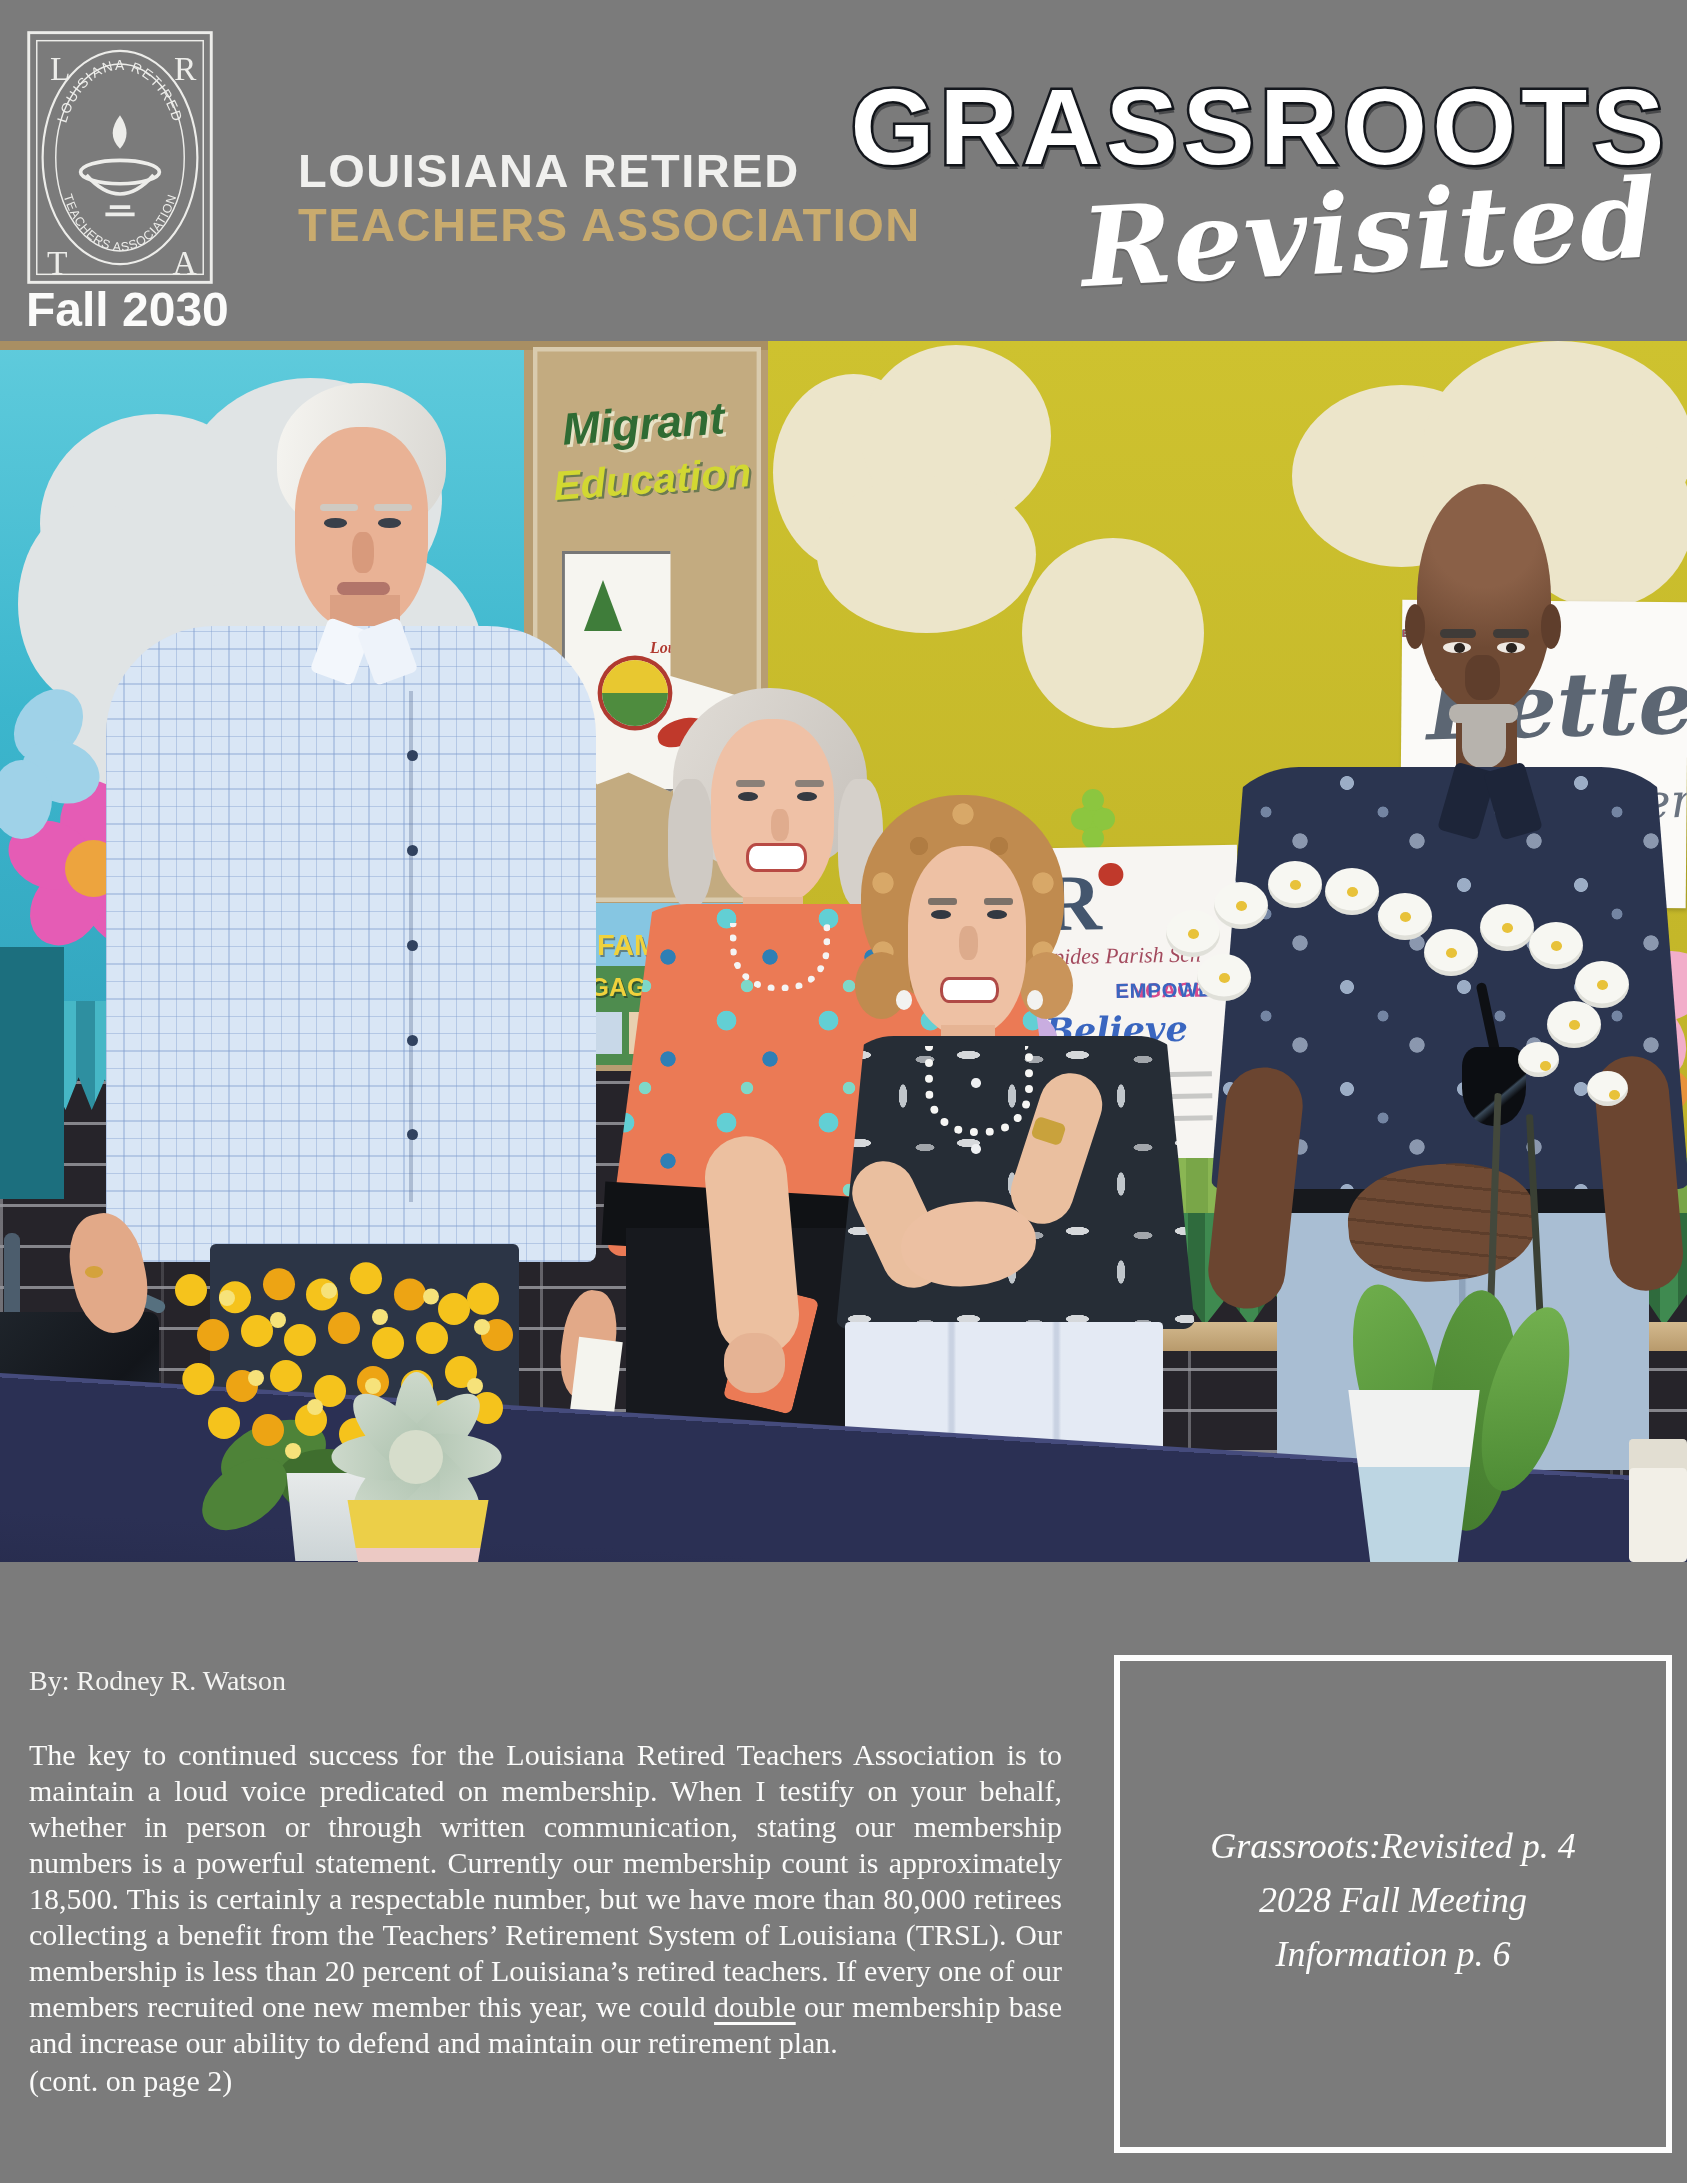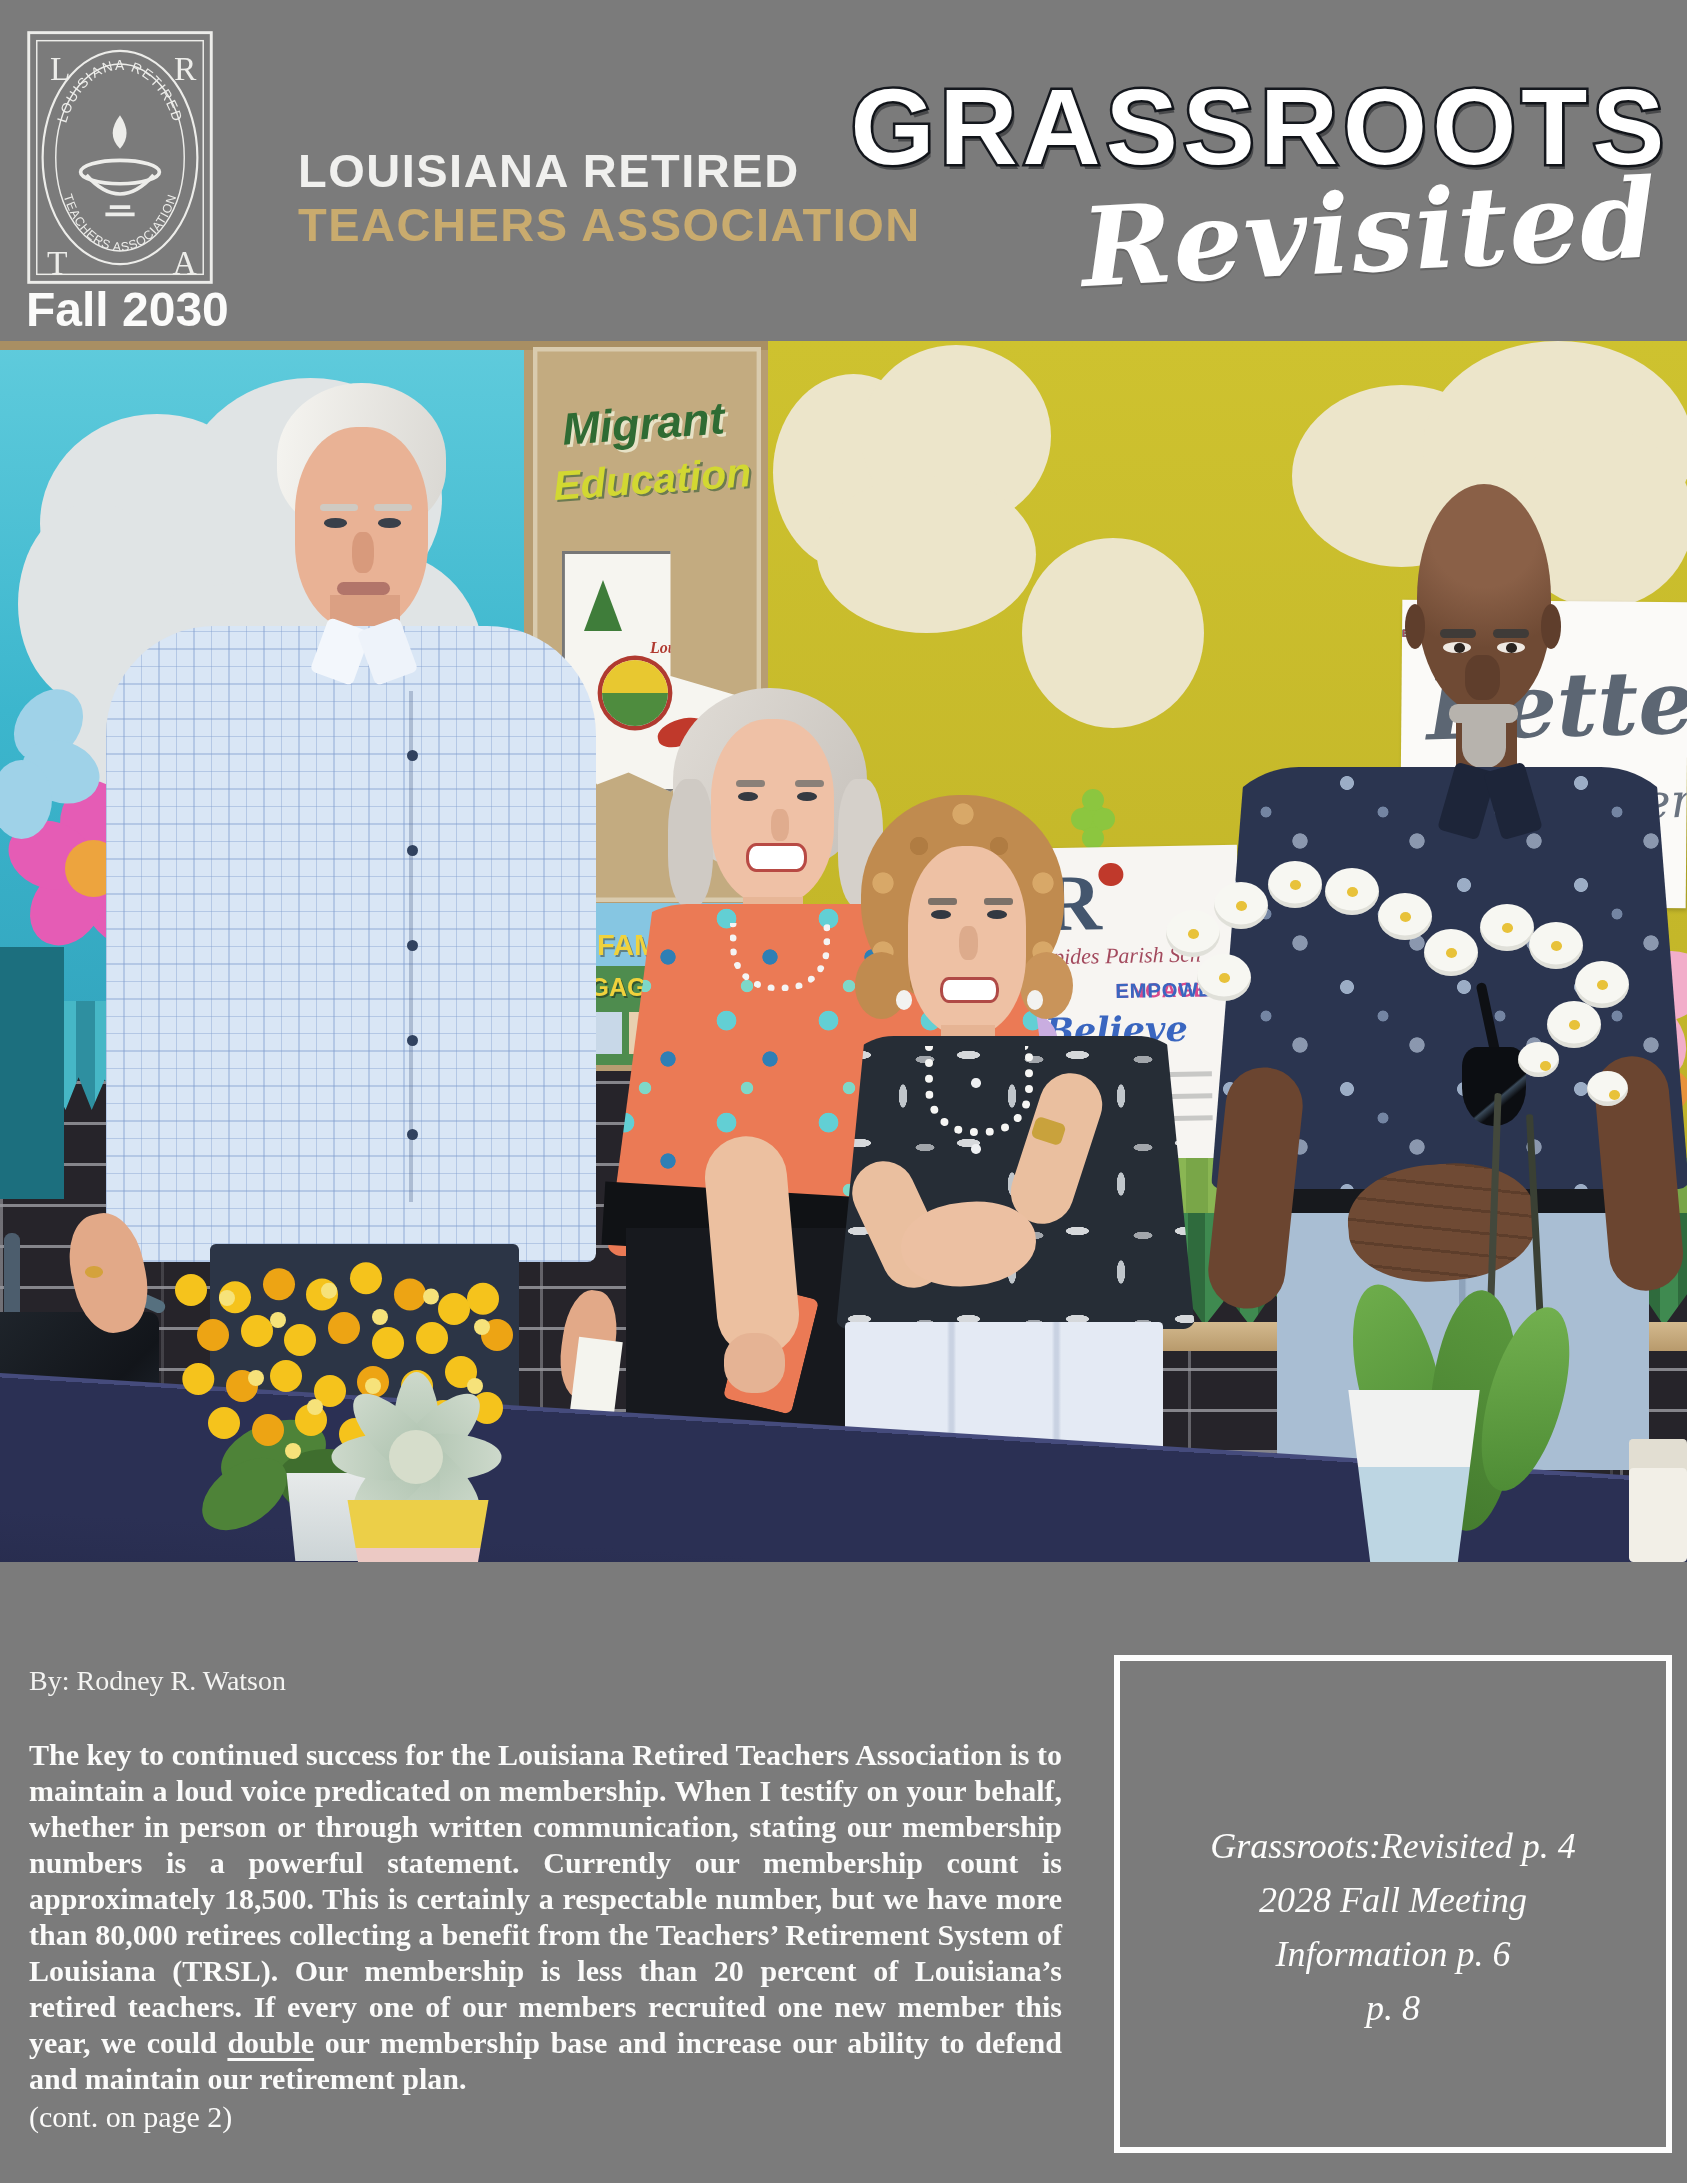--- a/index.html
+++ b/index.html
@@ -226,21 +226,21 @@
   .orchid-leaf{border-radius:50%;}
   .orchid-pot{left:1341px;top:1049px;width:146px;height:172px;
      background:linear-gradient(180deg,#f1f2f1 0 45%,#bdd6e3 45%);
      clip-path:polygon(5% 0,95% 0,80% 100%,20% 100%);}
   .white-box{left:1629px;top:1098px;width:58px;height:123px;background:#f2efe7;border-radius:4.4px;
      box-shadow:inset 0 29px 0 rgba(210,205,190,.5);}
   
   .headline{left:29px;top:1595px;width:1043px;font:700 36px/1.12 "Liberation Serif",serif;color:#ffffff;}
   .byline{left:29px;top:1665px;font:28px "Liberation Serif",serif;color:#f4f4f2;}
   .article-text{left:29px;top:1737px;width:1033px;font:30px/36px "Liberation Serif",serif;color:#fbfbfa;}
-  .article-text p{margin:0;text-align:justify;font-weight:bold;}
+  .article-text p{margin:0;text-align:justify;}
   .article-text .u{text-decoration:underline;text-underline-offset:5.1px;}
   .cont{margin-top:1.5px;}
   .inside-box{left:1114px;top:1655px;width:546px;height:486px;border:6.6px solid #fdfdfd;}
   .inside-heading{position:absolute;left:0;top:70px;width:100%;text-align:center;
      font:700 41px "Liberation Serif",serif;color:#ffffff;}
   .inside-items{position:absolute;left:0;top:158px;width:100%;text-align:center;
      font:italic 36px/54px "Liberation Serif",serif;color:#fdfdfc;}
 </style>
 </head>
 <body>
@@ -552,18 +552,17 @@
   <div class="abs article-text">
     <p><span>The key to continued success for the Louisiana Retired Teachers Association is to maintain a loud voice predicated on membership. When I testify on your behalf, whether in person or through written communication, stating our membership numbers is a powerful statement. Currently our membership count is approximately 18,500. This is certainly a respectable number, but we have more than 80,000 retirees collecting a benefit from the Teachers’ Retirement System of Louisiana (TRSL). Our membership is less than 20 percent of Louisiana’s retired teachers. If every one of our members recruited one new member this year, we could </span><span class="u">double</span><span> our membership base and increase our ability to defend and maintain our retirement plan.</span></p>
     <div class="cont">(cont. on page 2)</div>
   </div>
 
   <div class="abs inside-box">
     <div class="inside-items">
       <div>Grassroots:Revisited p. 4</div>
       <div>2028 Fall Meeting</div>
       <div>Information p. 6</div>
-      <div>p. 8</div>
     </div>
   </div>
 
 </div>
 
 
 </body></html>

